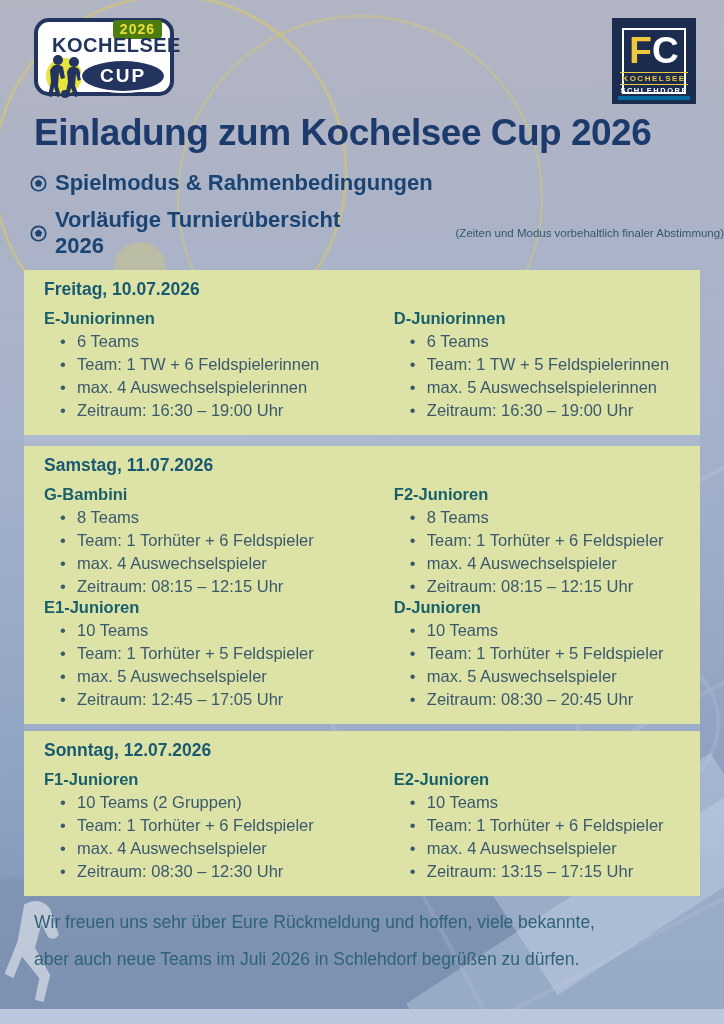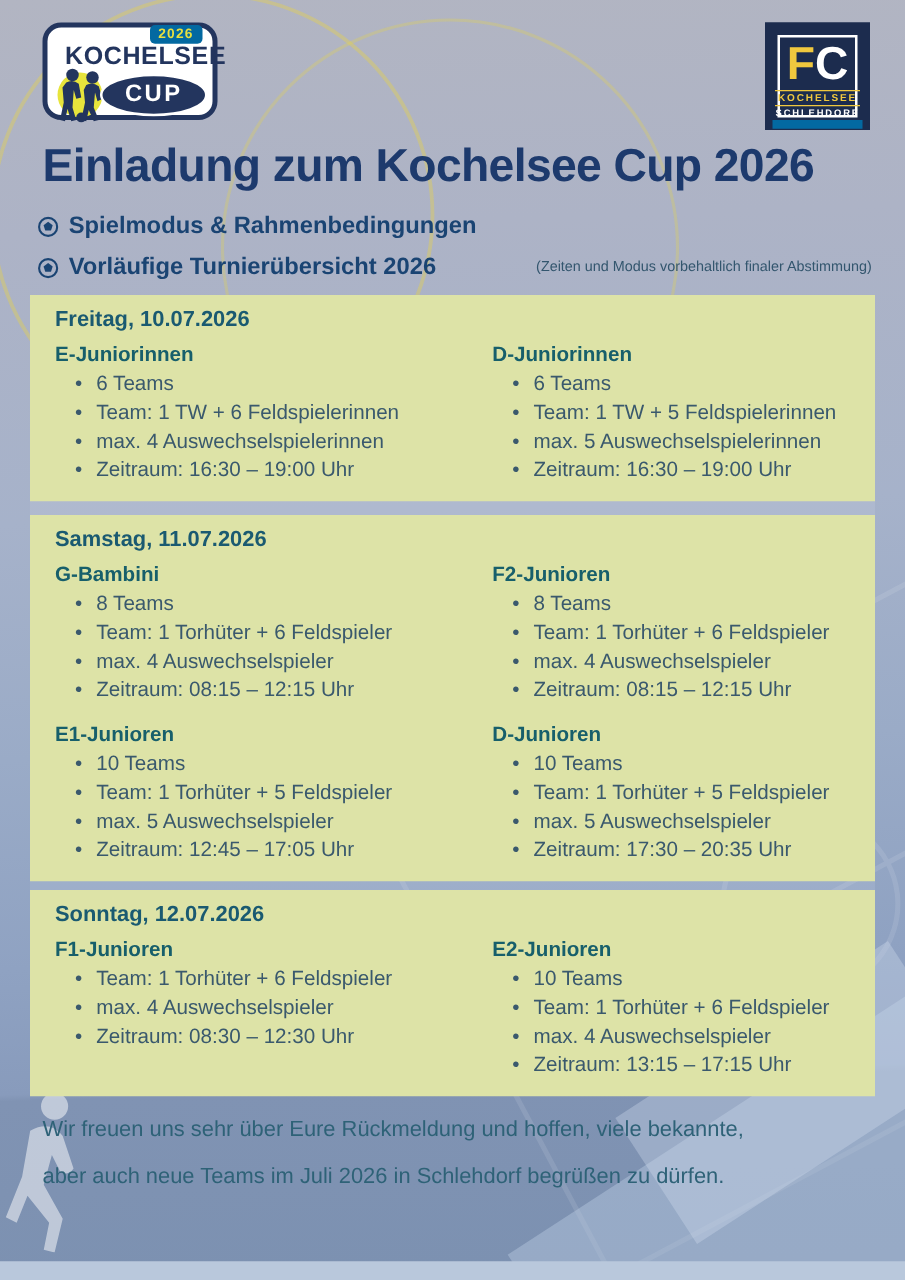--- a/index.html
+++ b/index.html
@@ -16,22 +16,22 @@
   .content-panel{position:absolute;left:24px;right:24px;top:283px;height:576px;background:rgba(255,255,255,0.10);}
   .poly1{position:absolute;width:420px;height:190px;background:rgba(185,201,224,0.45);right:-120px;bottom:-40px;transform:rotate(-33deg);}
   .poly2{position:absolute;width:260px;height:120px;background:rgba(210,222,238,0.35);right:-40px;bottom:90px;transform:rotate(-33deg);}
   
   .header{position:absolute;top:18px;left:34px;right:28px;height:90px;}
   .cup-logo{
     position:absolute;left:0;top:0;width:140px;height:78px;background:#fff;
     border:4px solid #23355e;border-radius:15px;box-sizing:border-box;
   }
   .cup-badge{
-    position:absolute;top:-2px;right:8px;background:#0369a1;color:#e8df3f;
-    font-size:11px;font-weight:bold;padding:1px 7px 2px;border-radius:4px;letter-spacing:1px;
+    position:absolute;top:-2px;right:8px;background:#4d7c0f;color:#e8df3f;
+    font-size:14px;font-weight:bold;padding:1px 7px 2px;border-radius:4px;letter-spacing:1px;
   }
   .cup-word{
     position:absolute;top:12px;left:14px;right:10px;color:#23355e;
     font-size:20px;font-weight:bold;letter-spacing:0.5px;
   }
   .cup-bottom{position:absolute;left:8px;top:34px;width:124px;height:38px;}
   .cup-circle{position:absolute;left:0;top:2px;width:36px;height:36px;border-radius:50%;background:#e7e43c;}
   .cup-players{position:absolute;left:-2px;top:-4px;}
   .cup-ellipse{
     position:absolute;left:34px;top:3px;width:86px;height:34px;border-radius:50%;
@@ -49,42 +49,42 @@
   }
   .fc-initials{font-size:37px;font-weight:bold;line-height:38px;letter-spacing:0;}
   .fc-initials .f{color:#f0c83e;}
   .fc-initials .c{color:#fff;}
   .fc-line1{
     color:#f0c83e;font-size:8px;font-weight:bold;letter-spacing:1.5px;margin-top:2px;
     border-top:1px solid #f0c83e;border-bottom:1px solid #f0c83e;padding:1px 2px;
   }
   .fc-line2{
     color:#fff;font-size:7.5px;font-weight:bold;letter-spacing:1.5px;
-    border-bottom:7px solid #0369a1;padding:1px 2px;
+    border-bottom:4px solid #0369a1;padding:1px 2px;
   }
   
   .content{position:absolute;left:0;top:104px;width:724px;}
   .title{
     margin:8px 24px 0 34px;color:#1d3a6d;font-size:37px;font-weight:bold;letter-spacing:-0.5px;
   }
   .sec-head{display:flex;align-items:center;gap:8px;margin:16px 0 4px 30px;}
-  .sec-head .sec-title{color:#1a4473;font-size:19px;font-weight:bold;}
+  .sec-head .sec-title{color:#1a4473;font-size:22px;font-weight:bold;}
   .ball-icon{flex:0 0 auto;display:inline-flex;}
   .sec-note{color:#33566e;font-size:11.5px;margin-left:72px;white-space:nowrap;}
   ul.plain{list-style:none;margin:4px 0 0 0;padding:0;}
   ul.plain li{
     position:relative;margin:0 34px 3px 62px;color:#33566e;font-size:17px;line-height:25px;
   }
   ul.plain li::before{content:"•";position:absolute;left:-17px;color:#33566e;}
   
   .day-block{
     margin:11px 24px 0 24px;background:#dde3a7;padding:9px 20px 13px 20px;box-sizing:border-box;
   }
   .day-date{color:#1a5a71;font-size:17.5px;font-weight:bold;margin-bottom:9px;}
-  .groups{display:grid;grid-template-columns:55% 45%;row-gap:15px;}
+  .groups{display:grid;grid-template-columns:55% 45%;row-gap:0;}
   .group-name{color:#175f6b;font-size:16.5px;font-weight:bold;margin-bottom:2px;}
   ul.gb{list-style:none;margin:0;padding:0 0 0 16px;}
   ul.gb li{
     position:relative;padding-left:17px;color:#3a596d;font-size:16.5px;line-height:23px;
   }
   ul.gb li::before{content:"•";position:absolute;left:0;color:#3a596d;}
   
   .footer{margin:14px 24px 0 34px;color:#2e6277;font-size:17.5px;line-height:24px;}
   .footer p{margin:13px 0 0 0;}
   .footer .para{margin-bottom:15px;}
@@ -223,32 +223,33 @@
             <li>max. 5 Auswechselspieler</li>
             <li>Zeitraum: 12:45 – 17:05 Uhr</li>
           </ul>
         </div>
         <div class="group">
           <div class="group-name">D-Junioren</div>
           <ul class="gb">
             <li>10 Teams</li>
             <li>Team: 1 Torhüter + 5 Feldspieler</li>
             <li>max. 5 Auswechselspieler</li>
-            <li>Zeitraum: 17:30 – 20:35 Uhr</li>
+            <li>Zeitraum: 08:30 – 20:45 Uhr</li>
           </ul>
         </div>
       </div>
     </div>
 
     <div class="day-block" style="margin-top:7px;">
       <div class="day-date">Sonntag, 12.07.2026</div>
       <div class="groups">
         <div class="group">
           <div class="group-name">F1-Junioren</div>
           <ul class="gb">
+            <li>10 Teams (2 Gruppen)</li>
             <li>Team: 1 Torhüter + 6 Feldspieler</li>
             <li>max. 4 Auswechselspieler</li>
             <li>Zeitraum: 08:30 – 12:30 Uhr</li>
           </ul>
         </div>
         <div class="group">
           <div class="group-name">E2-Junioren</div>
           <ul class="gb">
             <li>10 Teams</li>
             <li>Team: 1 Torhüter + 6 Feldspieler</li>

